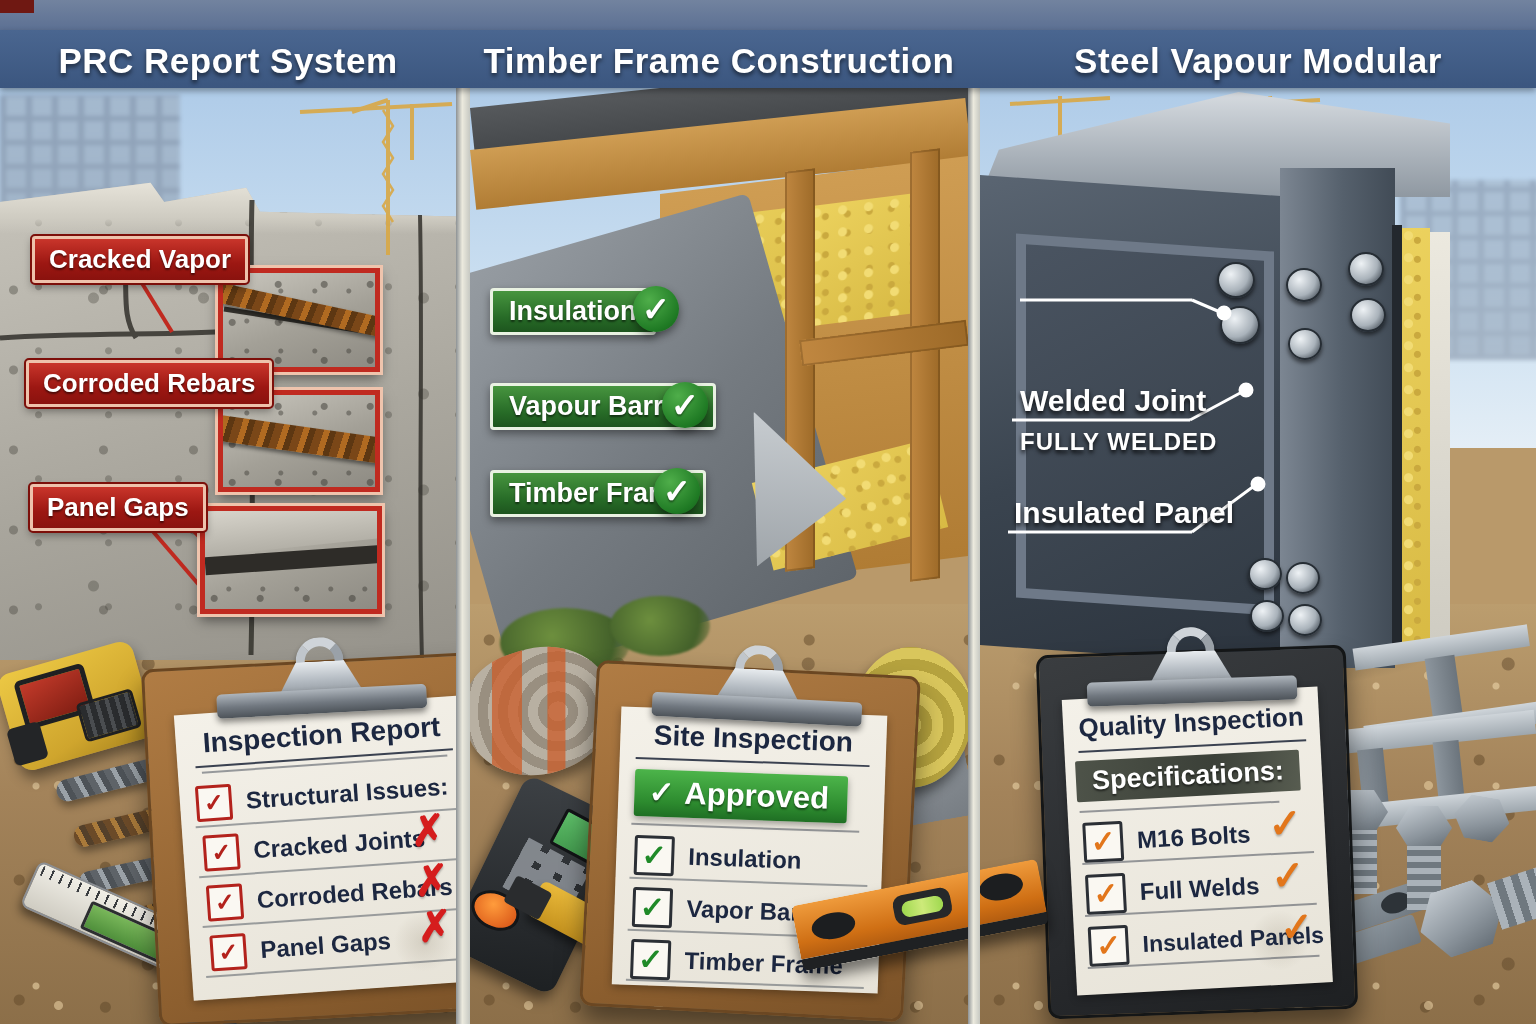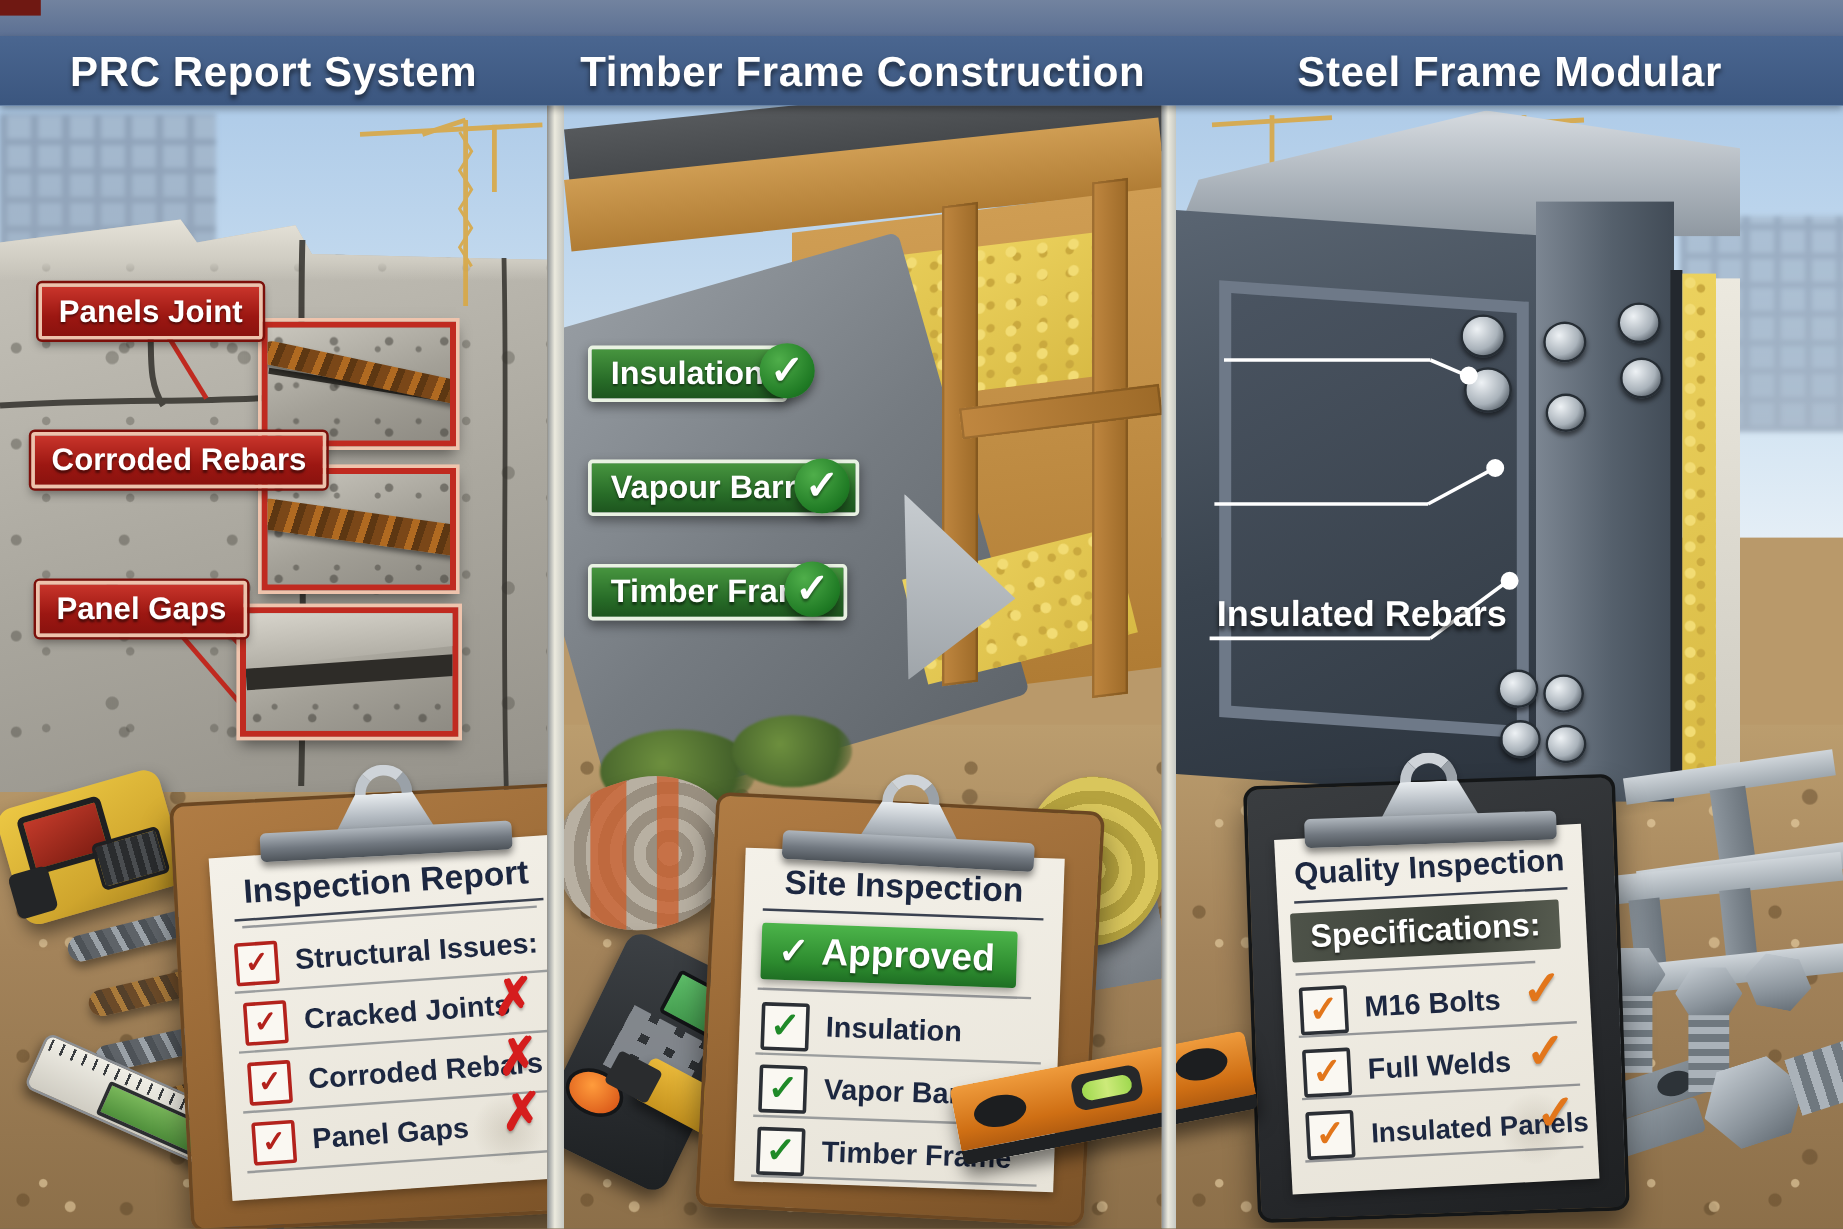--- a/index.html
+++ b/index.html
@@ -261,21 +261,21 @@
         <line x1="172" y1="508" x2="210" y2="548"></line>
         <line x1="150" y1="528" x2="212" y2="600"></line>
       </g>
     </svg>
     <div class="wall">
         <div class="wall-cap"></div>
       </div>
     <div class="ground"></div>
 
     <div class="lbl-red" style="left:32px;top:236px;">
-      <span>Panels Joint</span>
+      <span>Cracked Vapor</span>
     </div>
     <div class="lbl-red" style="left:26px;top:360px;">
       <span>Corroded Rebars</span>
     </div>
     <div class="lbl-red" style="left:30px;top:484px;">
       <span>Panel Gaps</span>
     </div>
 
     <div class="inset" style="left:218px;top:268px;width:152px;height:94px;">
       <div class="conc"></div>
@@ -491,22 +491,26 @@
           <circle cx="244" cy="313" r="6"></circle>
         <line x1="32" y1="420" x2="210" y2="420"></line>
         <line x1="210" y1="420" x2="262" y2="392"></line>
           <circle cx="266" cy="390" r="6"></circle>
         <line x1="28" y1="532" x2="212" y2="532"></line>
         <line x1="212" y1="532" x2="274" y2="486"></line>
           <circle cx="278" cy="484" r="6"></circle>
       </g>
     </svg>
 
+    <div class="lbl-steel" style="left:40px;top:384px;">
+      <span class="main">Welded Joint</span>
+      <span class="sub">FULLY WELDED</span>
+    </div>
     <div class="lbl-steel" style="left:34px;top:496px;">
-      <span class="main">Insulated Rebars</span>
+      <span class="main">Insulated Panel</span>
     </div>
 
     <div class="ground"></div>
     <div class="shadow-ell" style="left:30px;top:620px;width:420px;height:70px;z-index:2;"></div>
 
     <div class="ibeam" style="left:380px;top:636px;width:176px;height:120px;transform:rotate(-8deg);">
       <div class="fl" style="left:0;top:0;width:176px;height:22px;"></div>
       <div class="web" style="left:70px;top:20px;width:30px;height:60px;"></div>
       <div class="fl" style="left:0;top:78px;width:176px;height:22px;"></div>
     </div>
@@ -573,14 +577,14 @@
     </div>
   </section>
 
   <div class="divider dv1"></div>
   <div class="divider dv2"></div>
   <div class="top-strip"></div>
   <div class="corner-red"></div>
   <div class="header-band"></div>
   <div class="htitle ht1">PRC Report System</div>
   <div class="htitle ht2">Timber Frame Construction</div>
-  <div class="htitle ht3">Steel Frame Modular</div>
+  <div class="htitle ht3">Steel Vapour Modular</div>
 </div>
 
 </body></html>

